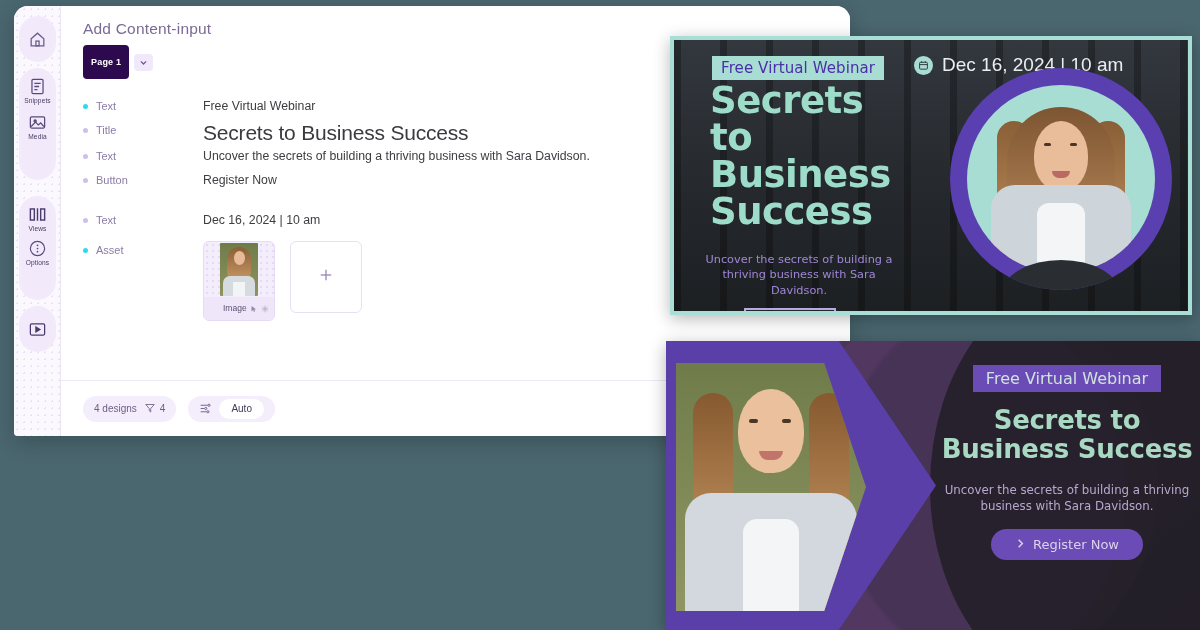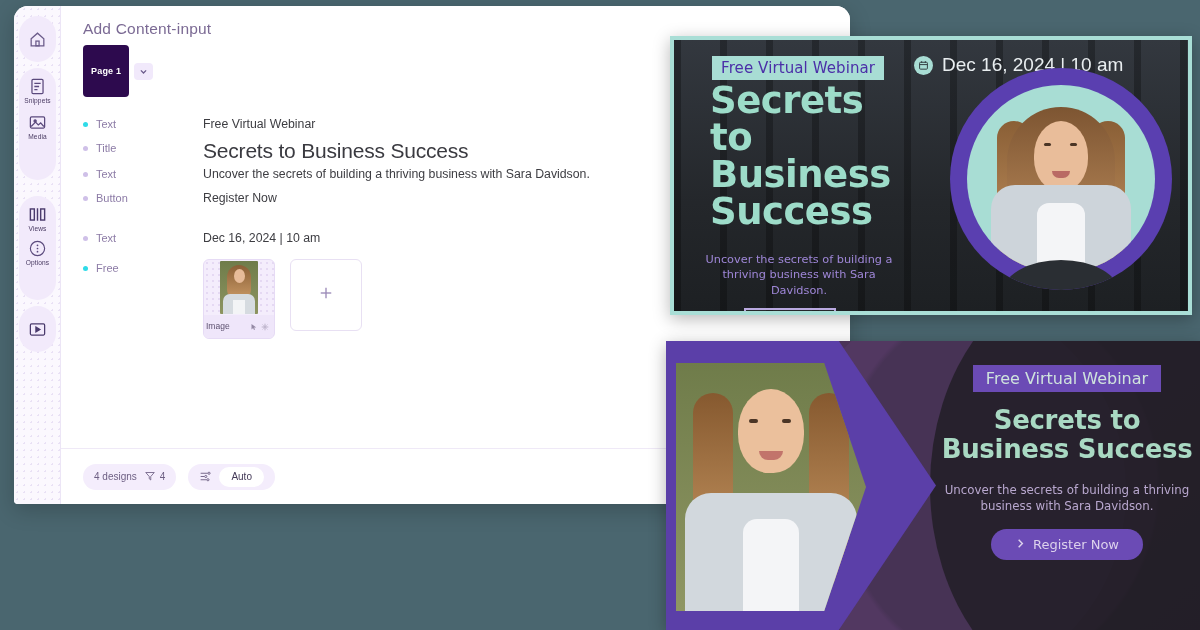--- a/index.html
+++ b/index.html
@@ -5,21 +5,21 @@
   * { box-sizing: border-box; margin:0; padding:0; }
   html,body { width:1200px; height:630px; overflow:hidden; }
   body {
     background:#4a666f;
     font-family:"Liberation Sans", sans-serif;
     position:relative;
   }
 
   
   #app-window{
-    position:absolute; left:14px; top:6px; width:836px; height:498px;
+    position:absolute; left:14px; top:6px; width:836px; height:430px;
     background:#ffffff; border-radius:14px 14px 4px 4px;
     box-shadow:0 6px 22px rgba(0,0,0,.20);
     display:flex; overflow:hidden;
   }
 
   
   #sidebar{
     width:47px; flex:0 0 47px; background:#fbf8fe;
     border-right:1px solid #ece5f6;
     position:relative;
@@ -46,21 +46,21 @@
 
   
   #main-pane{ flex:1; position:relative; background:#fff; display:flex; flex-direction:column; }
 
   #pane-header{ padding:14px 0 0 22px; }
   #page-title{ font-size:15.5px; color:#7b6a94; font-weight:400; letter-spacing:.2px; }
 
   #page-selector{ display:flex; align-items:center; gap:5px; margin-top:7px; }
   #page-badge{
     background:#2d0a4e; color:#ffffff; font-size:9px; font-weight:700;
-    padding:21px 8px; border-radius:4px; letter-spacing:.2px; cursor:pointer;
+    padding:12px 8px; border-radius:4px; letter-spacing:.2px; cursor:pointer;
   }
   #page-dropdown{
     width:19px; height:17px; background:#f1e9fb; border-radius:4px;
     display:flex; align-items:center; justify-content:center; cursor:pointer;
   }
   #page-dropdown svg{ width:9px; height:9px; }
 
   
   #field-list{ margin-top:18px; padding-left:22px; flex:1; }
   .field-row{ display:flex; align-items:flex-start; margin-bottom:2px;text-align:right; }
@@ -101,21 +101,21 @@
   }
   .asset-img .body{
     position:absolute; left:3px; bottom:0; width:32px; height:20px; border-radius:7px 7px 0 0;
     background:#d6dbe0;
   }
   .asset-img .shirt{
     position:absolute; left:13px; bottom:0; width:12px; height:14px; background:#f3f4f6;
   }
   .asset-bar{
     display:flex; align-items:center; justify-content:space-between;
-    padding:2px 5px 3px 2px; background:#efe6fa;
+    padding:2px 5px 3px 19px; background:#efe6fa;
   }
   .asset-name{ font-size:8.5px; color:#5d5170; }
   .asset-tools{ display:flex; gap:3px; align-items:center; }
   .asset-tools svg{ width:8px; height:8px; opacity:.62; }
   .asset-add{
     width:72px; height:72px; border:1px solid #e8e0f3; border-radius:6px; background:#fff;
     display:flex; align-items:center; justify-content:center; cursor:pointer;
   }
   .asset-add svg{ width:18px; height:18px; }
 
@@ -426,21 +426,21 @@
         <div class="field-key">
           <span class="dot lilac"></span>
           <span class="field-label">Text</span>
         </div>
         <div class="field-value">Dec 16, 2024 | 10 am</div>
       </div>
 
       <div class="field-row row-asset">
         <div class="field-key">
           <span class="dot cyan"></span>
-          <span class="field-label">Free</span>
+          <span class="field-label">Asset</span>
         </div>
         <div id="asset-tiles">
 
           <div class="asset-card">
             <div class="asset-thumb">
               <div class="asset-img">
                 <div class="hair"></div>
                   <div class="face"></div>
                   <div class="body"></div>
                   <div class="shirt"></div>

